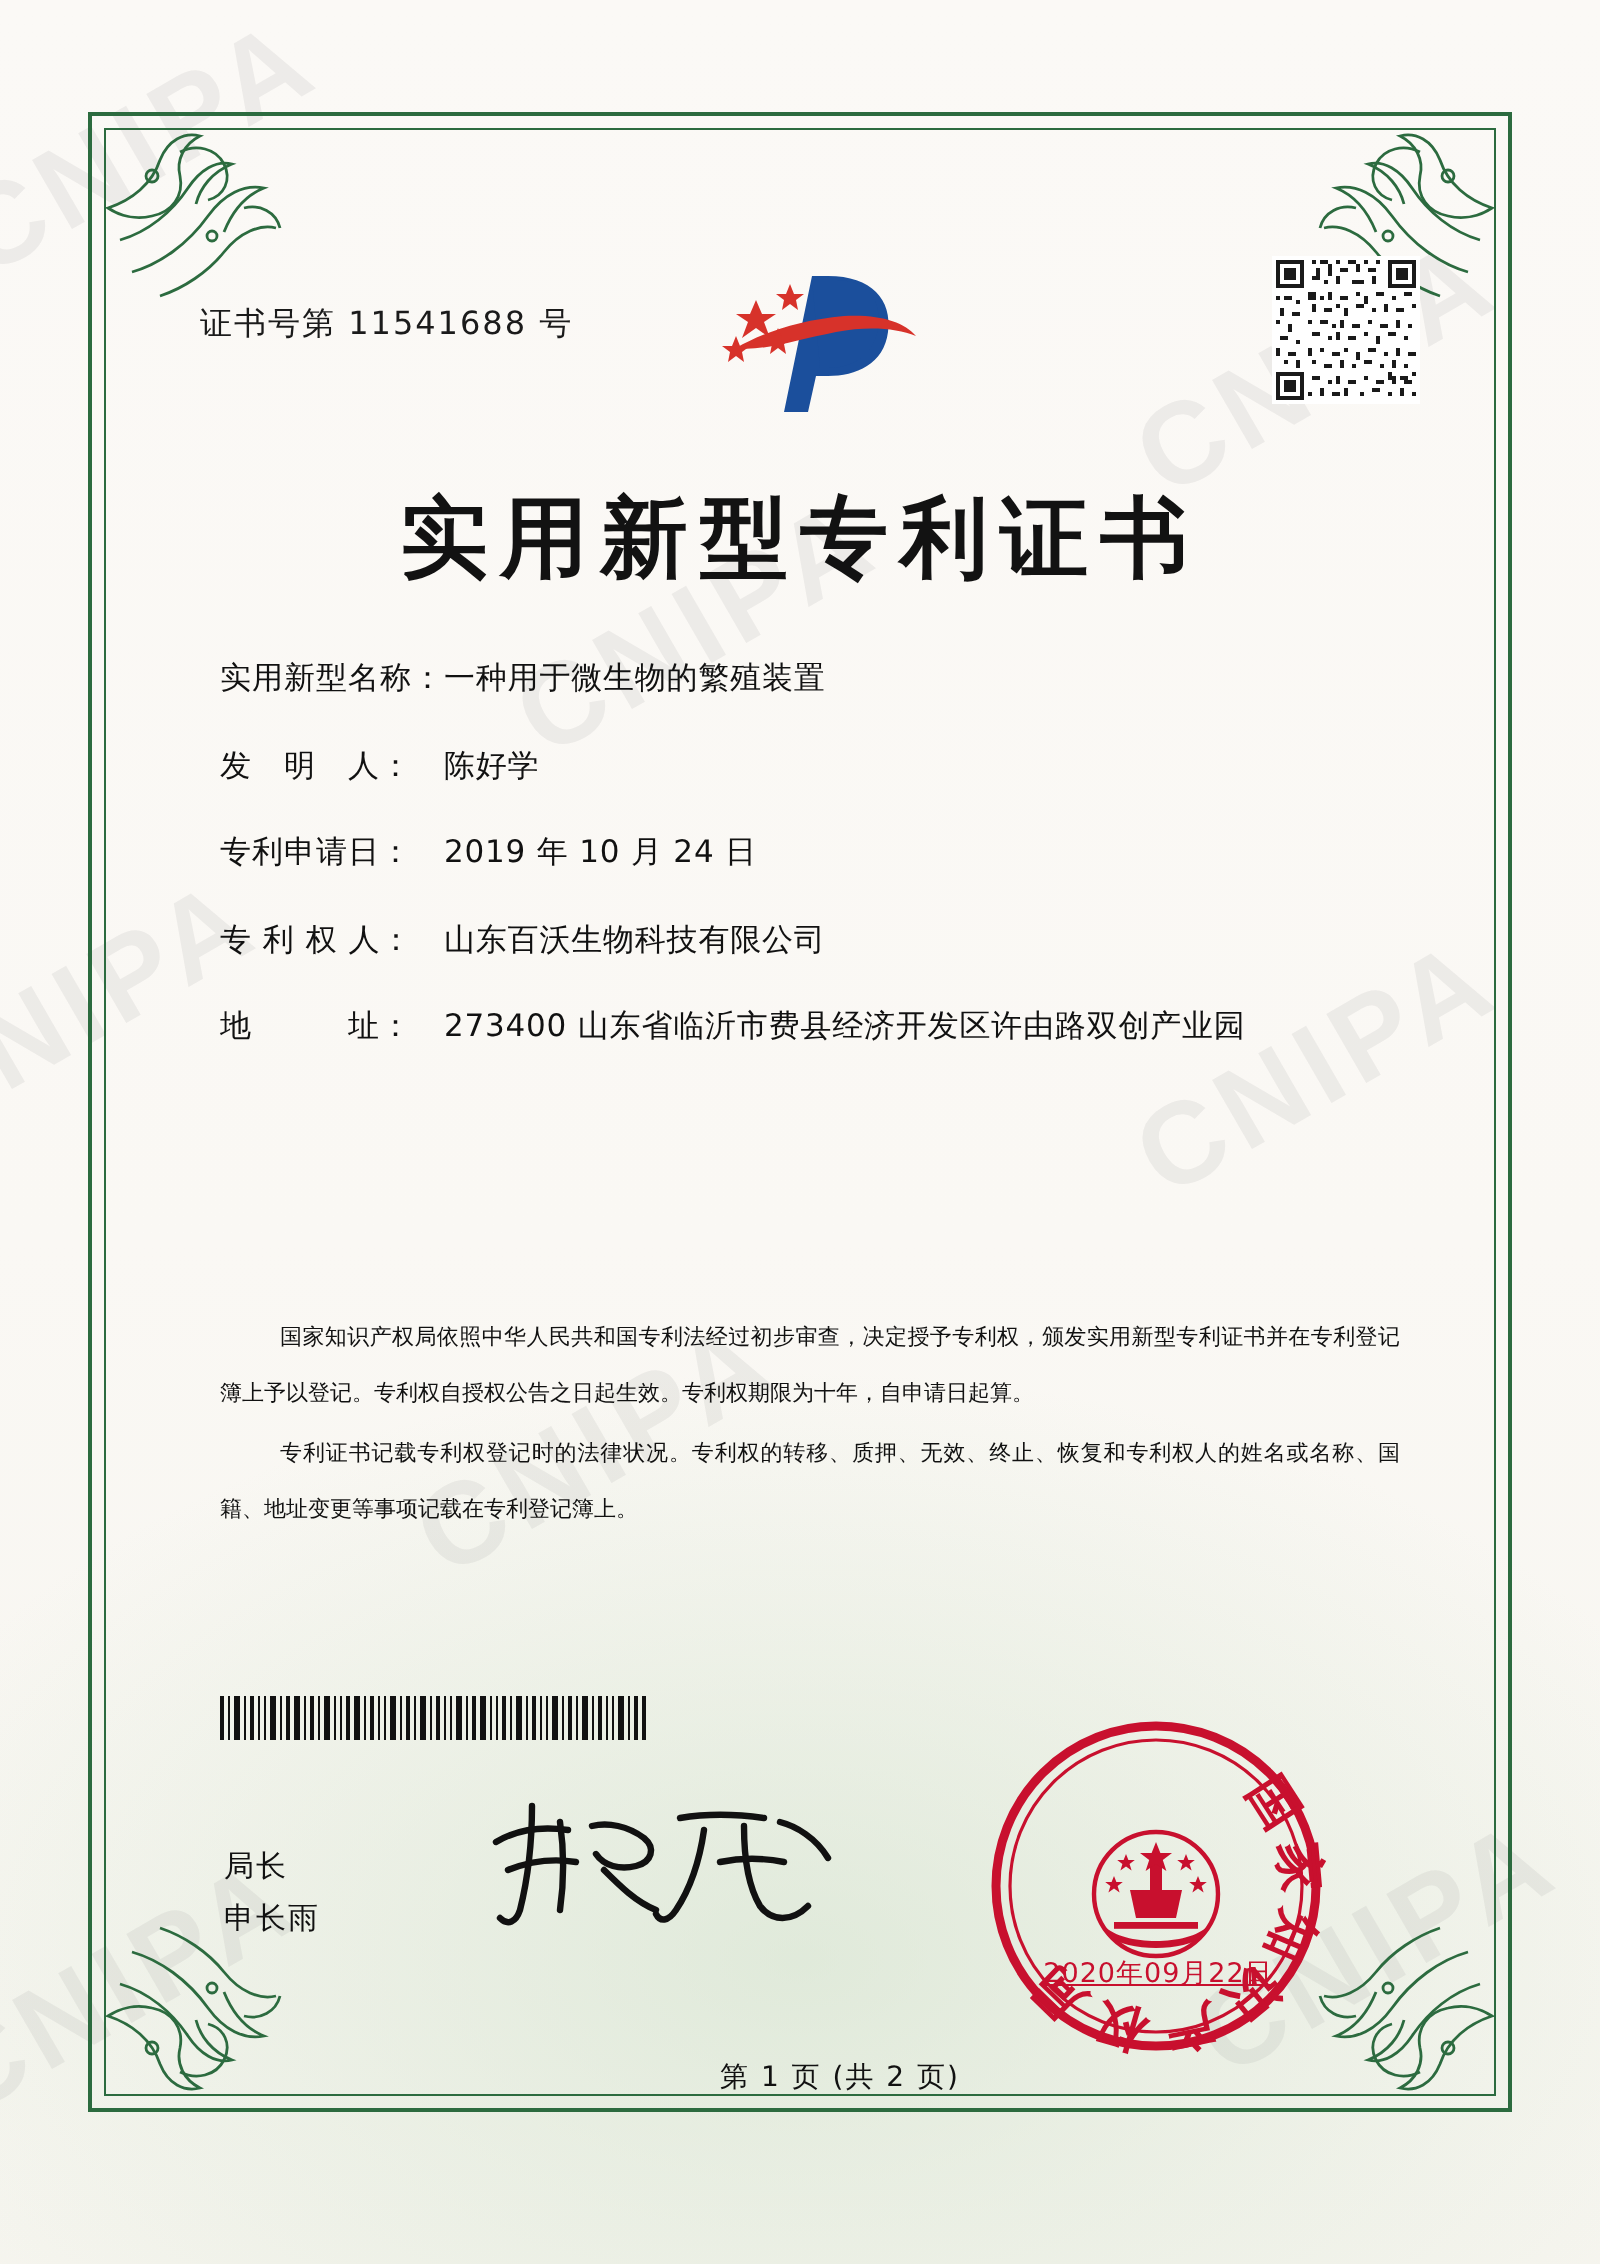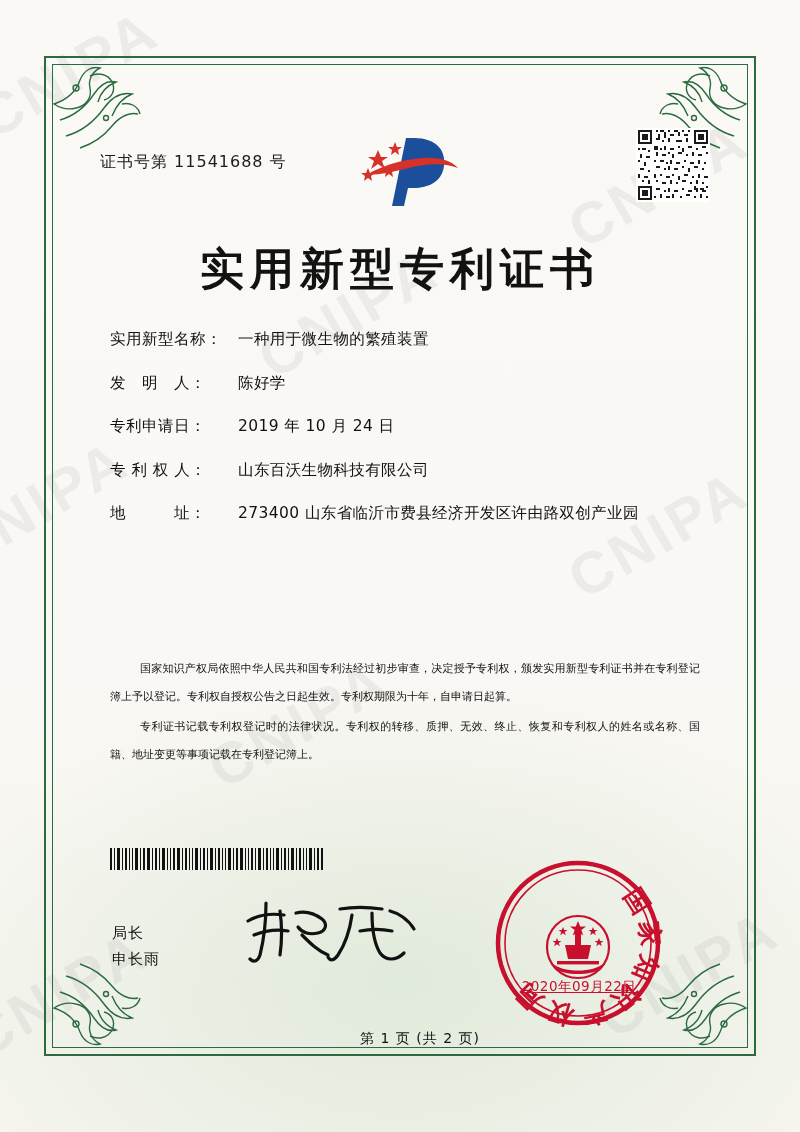--- a/index.html
+++ b/index.html
@@ -104,21 +104,20 @@
     width: 600px;
     font-size: 15.5px;
     color: #111;
     line-height: 1;
   }
   .field-row {
     display: flex;
     align-items: baseline;
     margin-bottom: 28px;
     white-space: nowrap;
-    gap: 16px;
   }
   .field-label {
     width: 112px;
     flex: 0 0 112px;
     letter-spacing: 0.5px;
   }
   .field-value {
     letter-spacing: 0.4px;
     text-align: right;
   }

